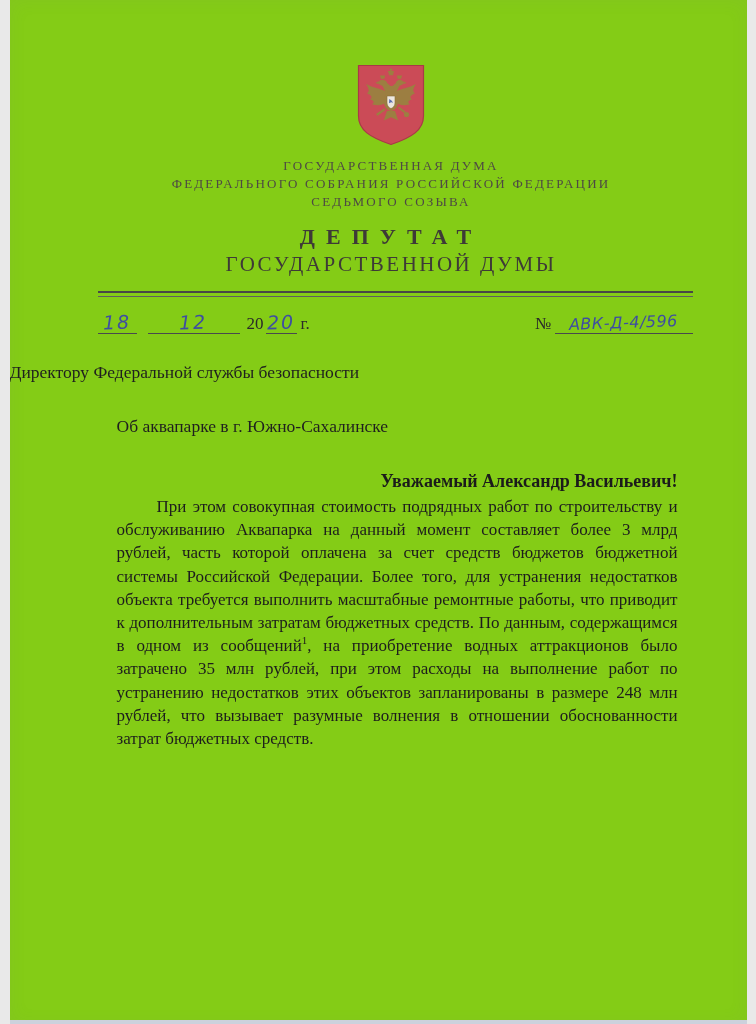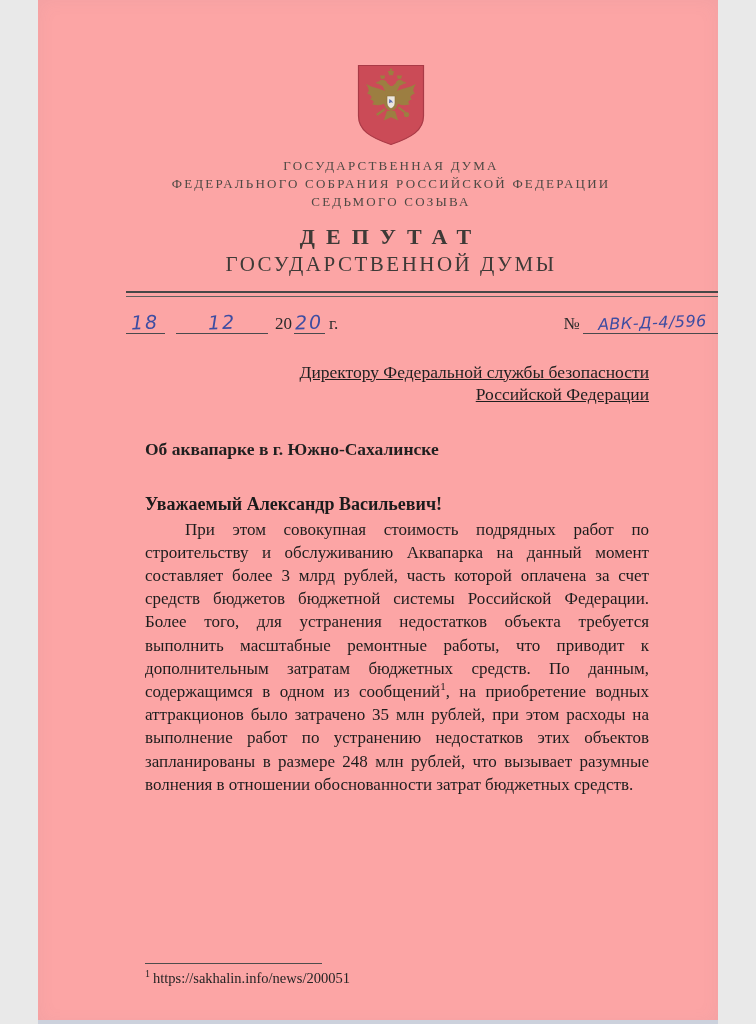--- a/index.html
+++ b/index.html
@@ -1,20 +1,20 @@
 <!DOCTYPE html>
 <html><head>
 <meta charset="utf-8">
 <style>
   html,body{margin:0;padding:0;background:#e9e9e9;}
   .page{
     position:relative;
-    width:680px;height:1024px;
+    width:737px;height:1024px;
     margin:0 auto;
-    background:#fca5a5;
+    background:#84cc16;
     font-family:"Liberation Serif", serif;
     color:#222;
     overflow:hidden;
     box-shadow:inset 0 0 18px rgba(120,120,140,0.08);
   }
   .page-bottom-edge{
     position:absolute;left:0;bottom:0;width:100%;height:4px;
     background:#ccd1dc;
   }
   
@@ -85,37 +85,35 @@
     color:#3e4da2;
     display:inline-block;
     transform:rotate(-2deg);
     line-height:1;
   }
   .hw-digit{font-size:19px;letter-spacing:2px;padding-bottom:1px;}
   .hw-num{font-size:16px;letter-spacing:0.5px;padding-bottom:2px;white-space:nowrap;}
   
   .addressee{
     margin:27px 69px 0 0;
-    text-align:right;
+    text-align:left;
     font-size:17.5px;
     line-height:22.5px;
     color:#1f1f1f;
-    text-decoration:underline;
   }
   .addressee .bold{font-weight:bold;letter-spacing:0.6px;}
   
   .subject{
     margin:33px 0 0 107px;
     font-size:17.5px;
     color:#1f1f1f;
-    font-weight:bold;
   }
   .salutation{
     margin:34px 69px 0 107px;
-    text-align:left;
+    text-align:right;
     font-weight:bold;
     font-size:18px;
     color:#1b1b1b;
   }
   .body-text{
     margin:3px 69px 0 107px;
     text-align:justify;
     font-size:17px;
     line-height:23.2px;
     color:#1d1d1d;
@@ -192,30 +190,25 @@
     <span class="t-g">г.</span>
     <span class="spacer"></span>
     <span class="t-no">№</span>
     <span class="blank b-num">
       <span class="hw hw-num">АВК-Д-4/596</span>
     </span>
   </div>
 
   <div class="addressee">
     <div>Директору Федеральной службы безопасности</div>
-    <div>Российской Федерации</div>
   </div>
 
   <div class="subject">Об аквапарке в г. Южно-Сахалинске</div>
 
   <div class="salutation">Уважаемый Александр Васильевич!</div>
 
   <div class="body-text">
     <p><span>При этом совокупная стоимость подрядных работ по строительству и обслуживанию Аквапарка на данный момент составляет более 3 млрд рублей, часть которой оплачена за счет средств бюджетов бюджетной системы Российской Федерации. Более того, для устранения недостатков объекта требуется выполнить масштабные ремонтные работы, что приводит к дополнительным затратам бюджетных средств. По данным, содержащимся в одном из сообщений</span><sup>1</sup><span>, на приобретение водных аттракционов было затрачено 35 млн рублей, при этом расходы на выполнение работ по устранению недостатков этих объектов запланированы в размере 248 млн рублей, что вызывает разумные волнения в отношении обоснованности затрат бюджетных средств.</span></p>
   </div>
 
-  <div class="footnote">
-    <div class="footnote-rule"></div>
-    <div class="footnote-text"><sup>1</sup><span>https://sakhalin.info/news/200051</span></div>
-  </div>
 
   <div class="page-bottom-edge"></div>
 </div>
 
 </body></html>

